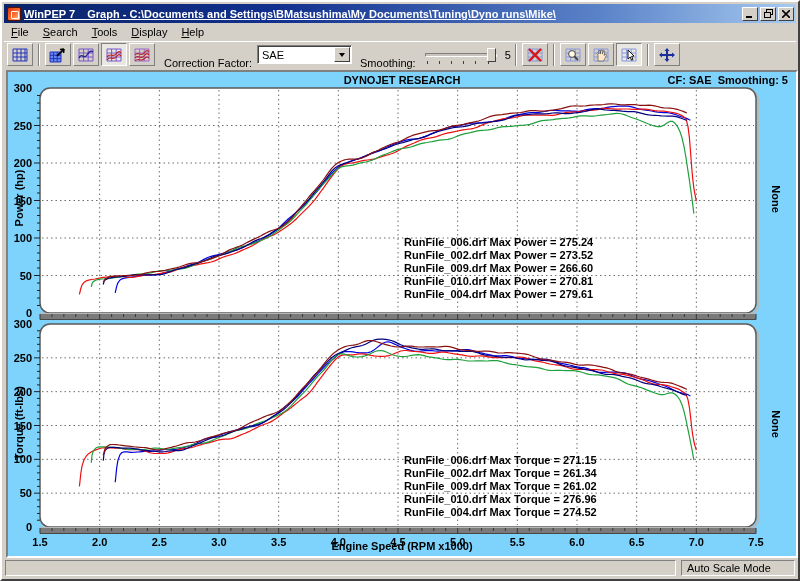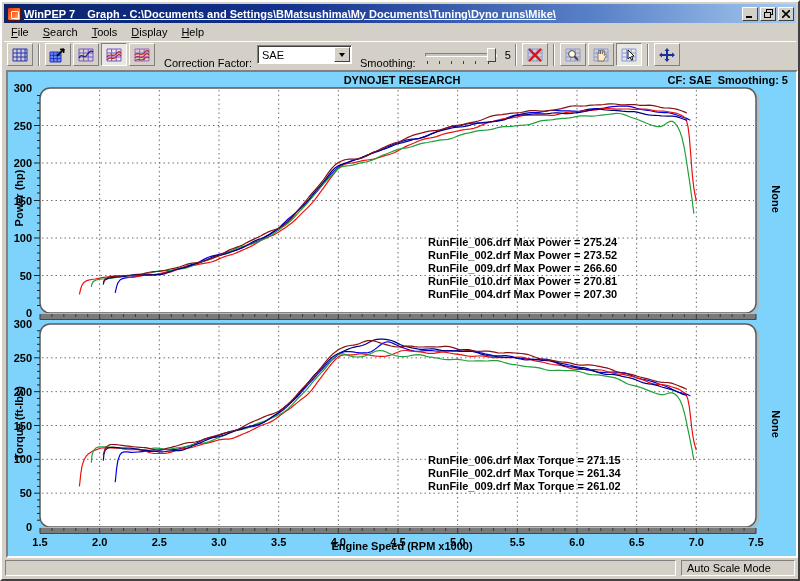--- a/index.html
+++ b/index.html
@@ -72,21 +72,21 @@
     font-size:11px;font-weight:bold;color:#000;}
   .cf-info{position:absolute;right:8px;top:2px;font-size:11px;font-weight:bold;white-space:pre;}
   .chart-svg{position:absolute;left:0;top:0;}
   .axis-title-y{position:absolute;font-size:11px;font-weight:bold;white-space:nowrap;
     transform:rotate(-90deg);transform-origin:center;}
   .axis-title-r{position:absolute;font-size:11px;font-weight:bold;white-space:nowrap;
     transform:rotate(90deg);transform-origin:center;color:#000;}
   .axis-title-x{position:absolute;left:0;right:0;text-align:center;
     font-size:11px;font-weight:bold;}
   .legend{position:absolute;left:382px;width:260px;}
-  .legend-row{display:flex;height:13px;align-items:flex-end;gap:24px;}
+  .legend-row{display:flex;height:13px;align-items:flex-end;}
   .legend-swatch{width:10px;flex:0 0 10px;
     box-shadow:inset 2px 0 0 rgba(0,0,0,0.35), inset -3px 0 0 rgba(255,255,255,0.3);}
   .legend-label{font-size:11px;font-weight:bold;line-height:13px;
     padding-left:4px;white-space:pre;color:#000;}
   
   .statusbar{position:absolute;left:2px;right:2px;bottom:2px;height:19px;}
   .status-cell{position:absolute;top:2px;height:16px;
     border:1px solid;border-color:#808080 #ffffff #ffffff #808080;
     font-size:11px;padding:1px 5px;color:#000;}
   .status-main{left:1px;right:120px;}
@@ -537,38 +537,43 @@
           <div class="legend-row">
             <span class="legend-swatch" style="background: rgb(31, 160, 60);"></span>
             <span class="legend-label">RunFile_009.drf Max Power = 266.60</span>
           </div>
           <div class="legend-row">
             <span class="legend-swatch" style="background: rgb(0, 0, 128);"></span>
             <span class="legend-label">RunFile_010.drf Max Power = 270.81</span>
           </div>
           <div class="legend-row">
             <span class="legend-swatch" style="background: rgb(138, 16, 16);"></span>
-            <span class="legend-label">RunFile_004.drf Max Power = 207.30</span>
+            <span class="legend-label">RunFile_004.drf Max Power = 279.61</span>
           </div>
         </div>
       <div class="legend" id="legend-1" style="top:382px;">
           <div class="legend-row">
             <span class="legend-swatch" style="background: rgb(0, 0, 224);"></span>
             <span class="legend-label">RunFile_006.drf Max Torque = 271.15</span>
           </div>
           <div class="legend-row">
             <span class="legend-swatch" style="background: rgb(238, 16, 16);"></span>
             <span class="legend-label">RunFile_002.drf Max Torque = 261.34</span>
           </div>
           <div class="legend-row">
             <span class="legend-swatch" style="background: rgb(31, 160, 60);"></span>
             <span class="legend-label">RunFile_009.drf Max Torque = 261.02</span>
           </div>
           <div class="legend-row">
             <span class="legend-swatch" style="background: rgb(0, 0, 128);"></span>
+            <span class="legend-label">RunFile_010.drf Max Torque = 276.96</span>
+          </div>
+          <div class="legend-row">
+            <span class="legend-swatch" style="background: rgb(138, 16, 16);"></span>
+            <span class="legend-label">RunFile_004.drf Max Torque = 274.52</span>
           </div>
         </div>
     </div>
   </div>
 
   <div class="statusbar">
     <span class="status-cell status-main"></span>
     <span class="status-cell status-mode">Auto Scale Mode</span>
   </div>
 

